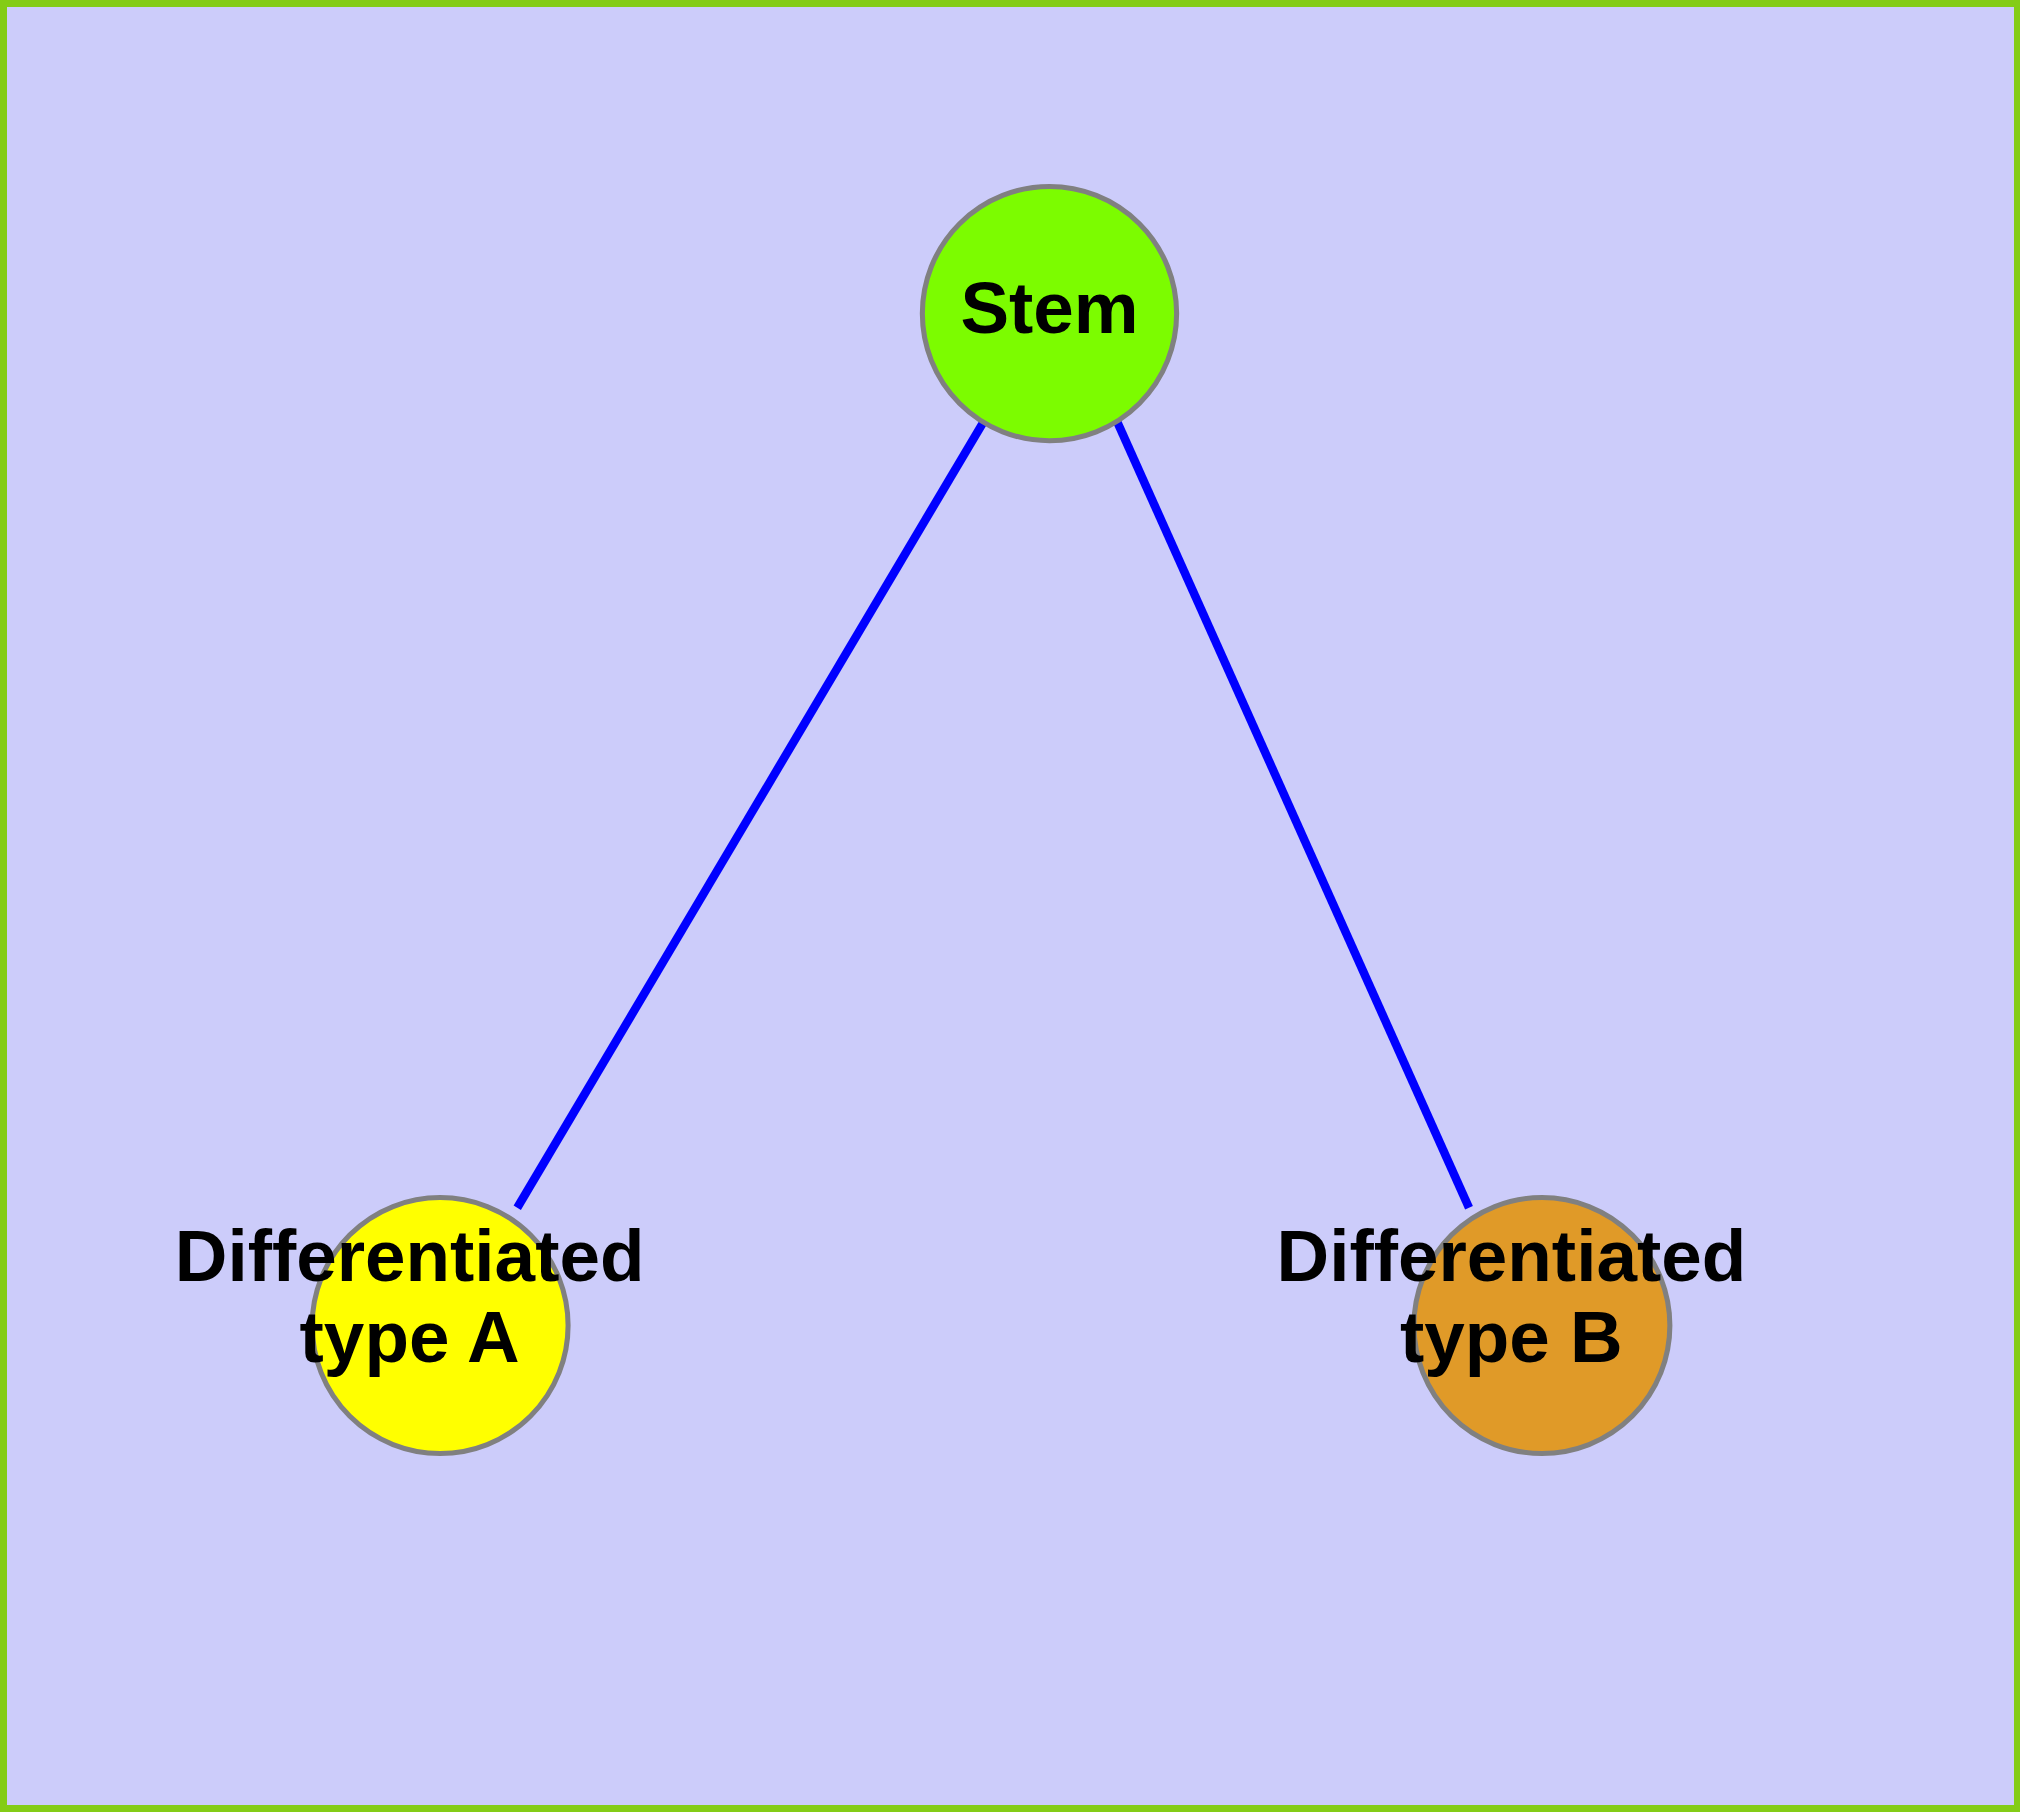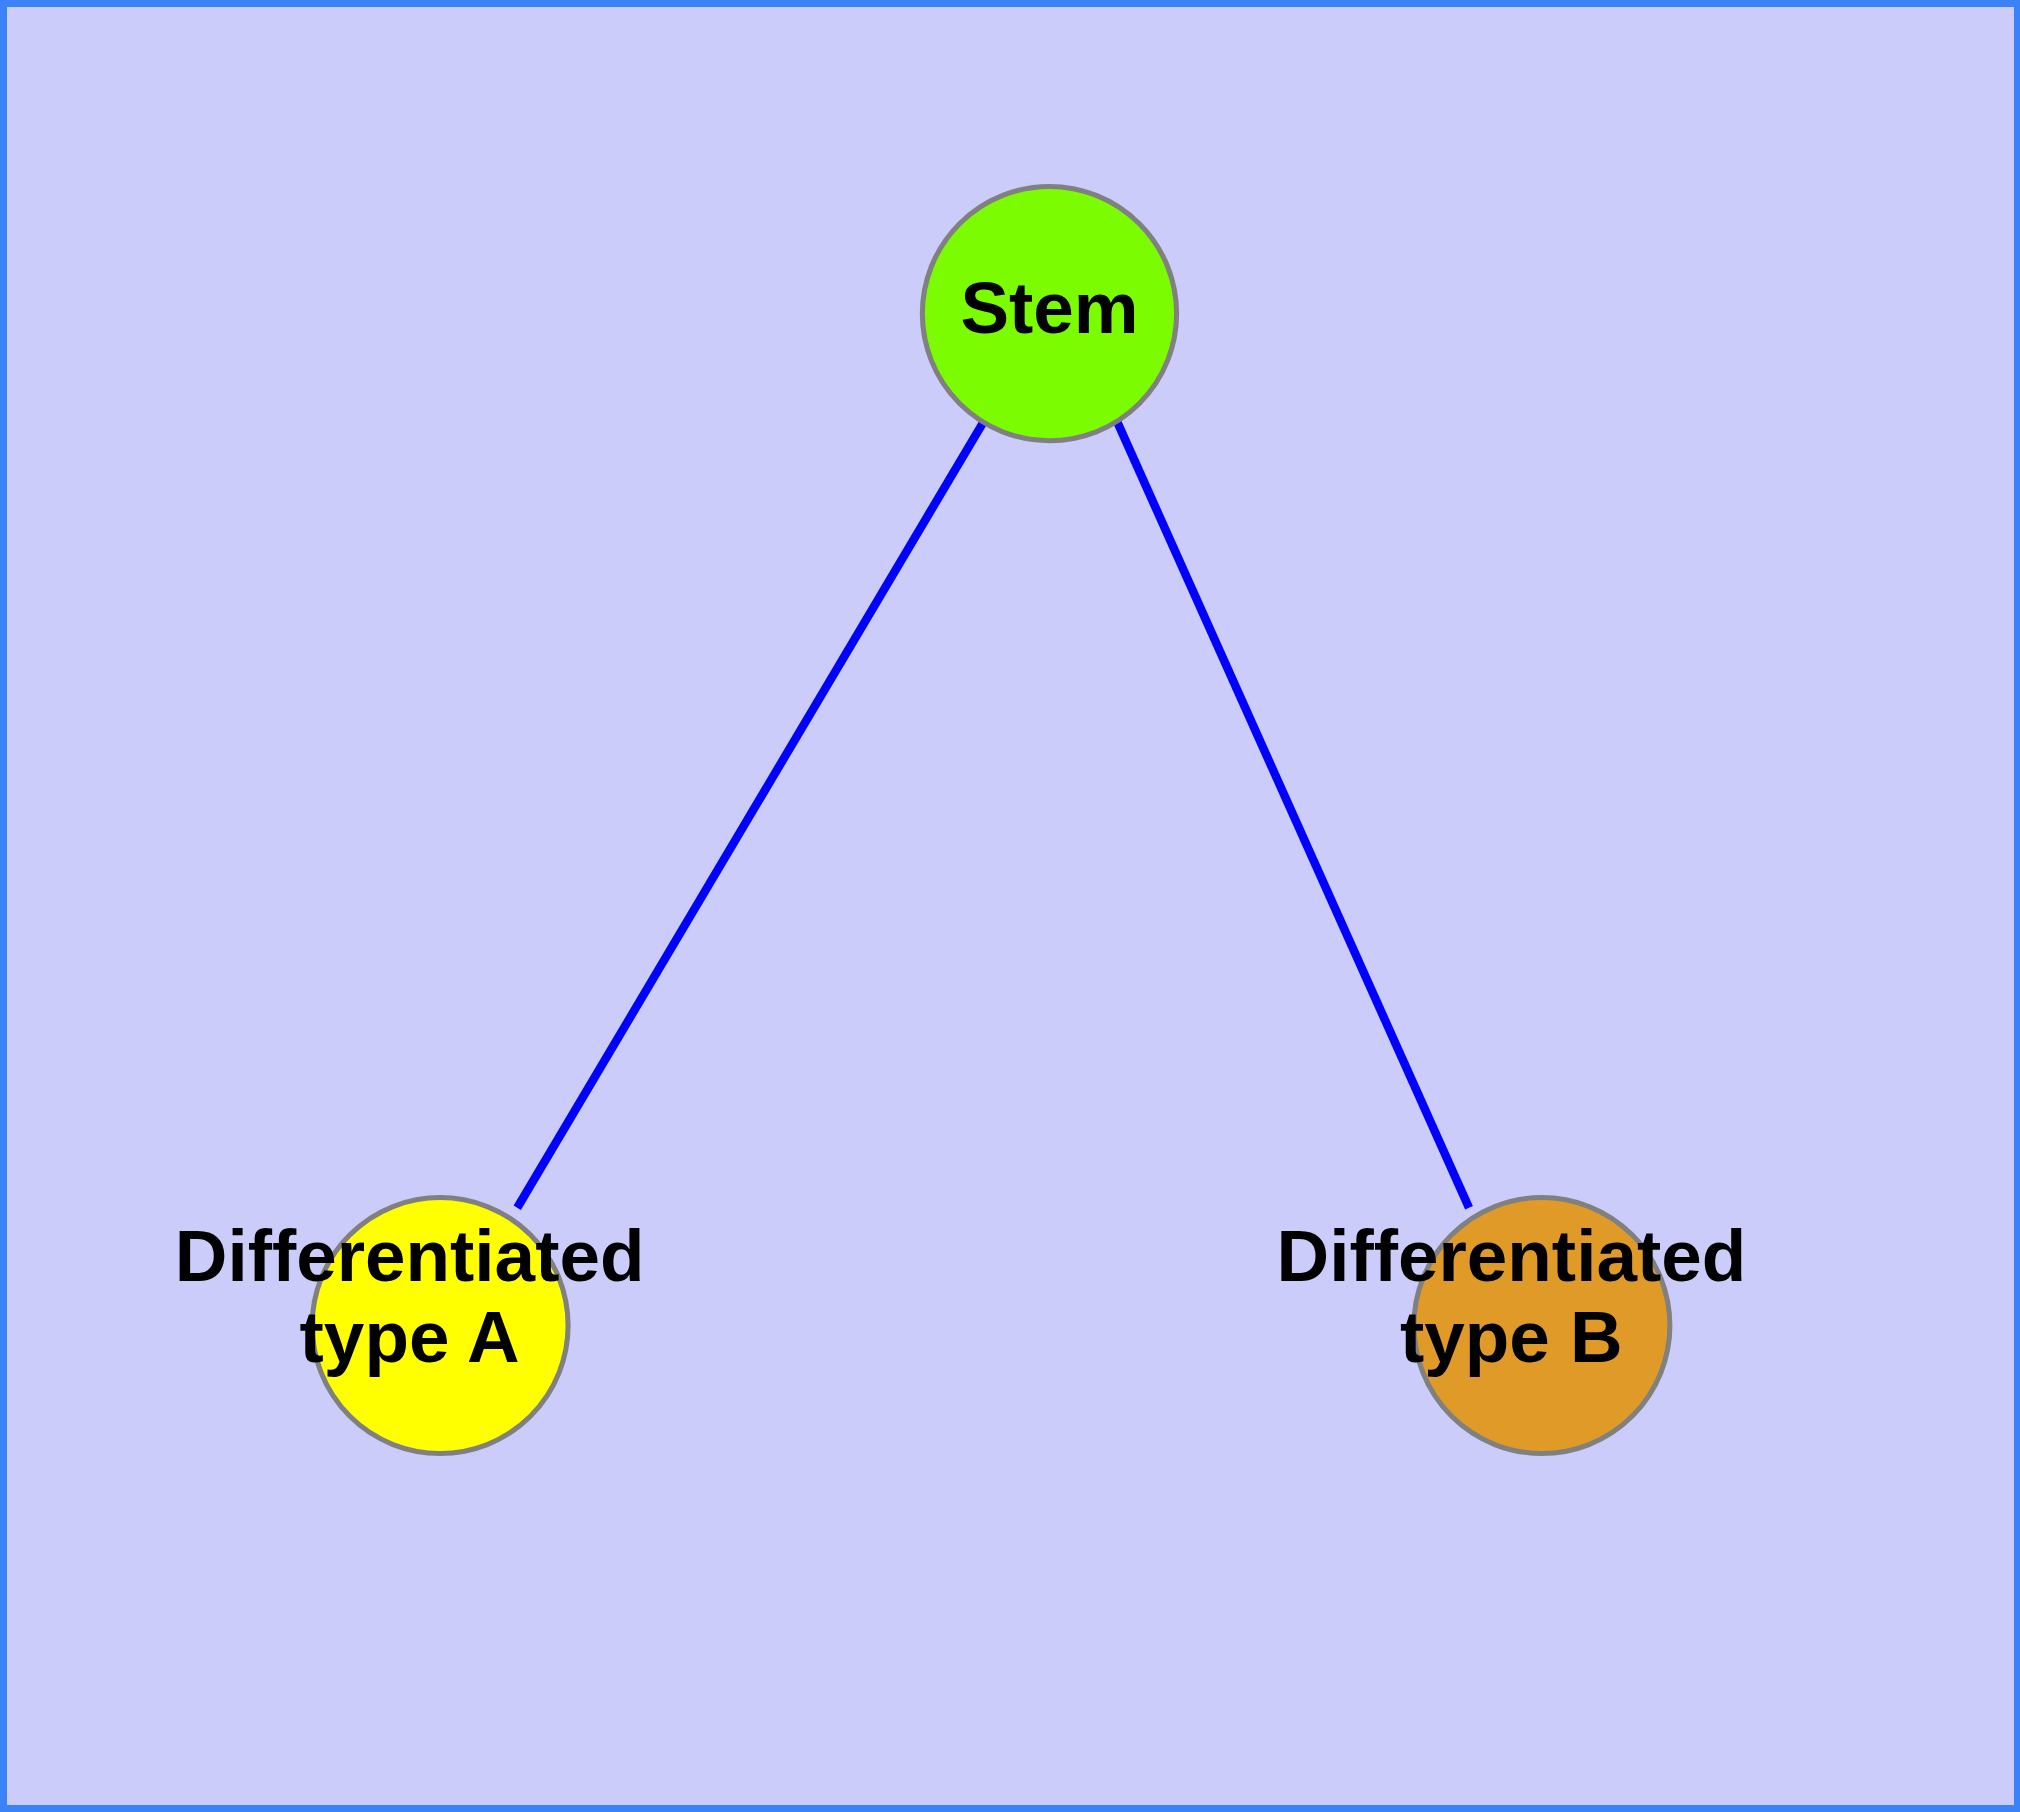--- a/index.html
+++ b/index.html
@@ -5,21 +5,21 @@
 <style>
   html, body {
     margin: 0;
     padding: 0;
     background: #ffffff;
   }
   #canvas {
     position: relative;
     width: 2021px;
     height: 1812px;
-    background: #3b82f6;
+    background: #84cc16;
     overflow: hidden;
     font-family: "Liberation Sans", sans-serif;
   }
   #plot-area {
     position: absolute;
     left: 6.8px;
     top: 6.8px;
     width: 2007px;
     height: 1798px;
     background: #ccccfa;

